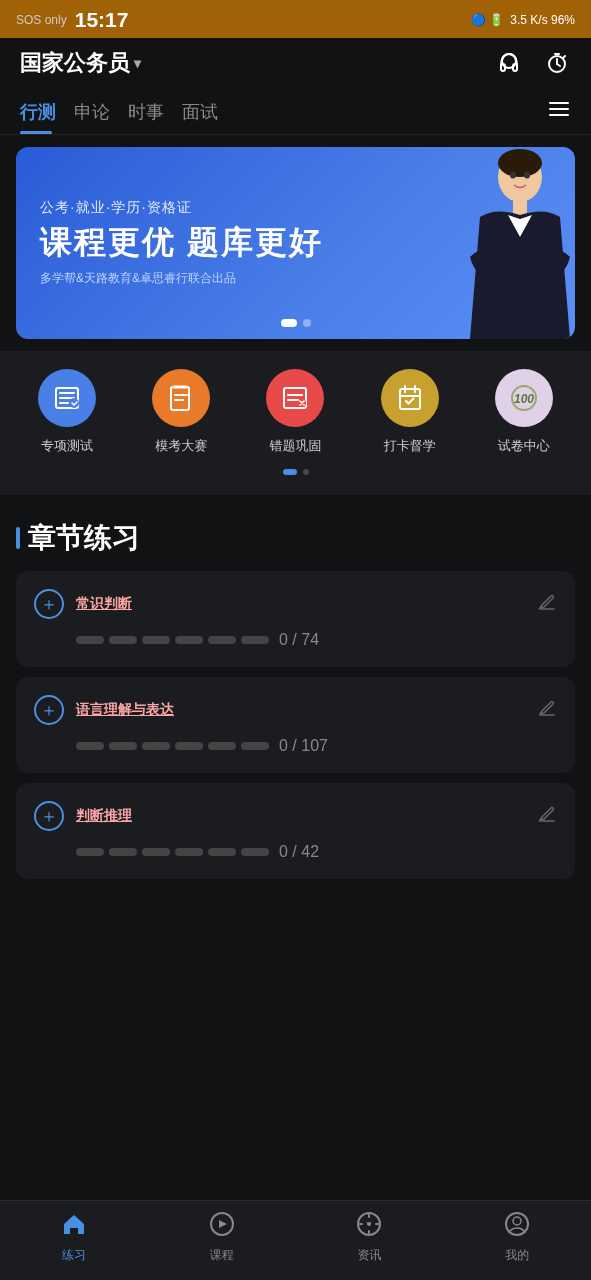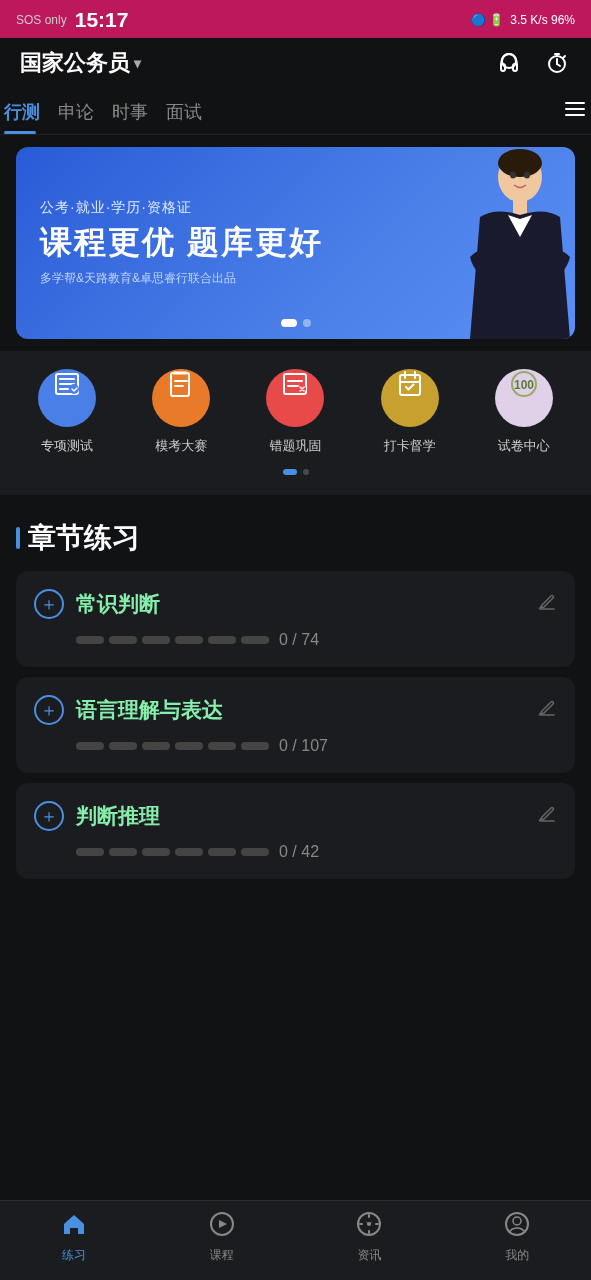--- a/index.html
+++ b/index.html
@@ -8,21 +8,21 @@
       width: 591px;
       min-height: 1280px;
       background: #111214;
       font-family: -apple-system, 'PingFang SC', 'Microsoft YaHei', sans-serif;
       color: #fff;
       overflow-x: hidden;
     }
 
     
     .status-bar {
-      background: #be185d;
+      background: #a16207;
       display: flex;
       justify-content: space-between;
       align-items: center;
       padding: 8px 16px 6px 16px;
       font-size: 13px;
       color: #fff;
     }
     .status-left { font-size: 12px; color: #ccc; display: flex; align-items: center; gap: 4px; }
     .status-time { font-size: 21px; font-weight: 600; color: #fff; margin-left: 4px; }
     .status-right { display: flex; align-items: center; gap: 6px; font-size: 12px; color: #fff; }
@@ -52,21 +52,21 @@
       width: 28px; height: 28px;
       display: flex; align-items: center; justify-content: center;
       font-size: 22px; color: #fff;
     }
 
     
     .nav-tabs {
       background: #111214;
       display: flex;
       align-items: center;
-      padding: 0 4px;
+      padding: 0 20px;
       border-bottom: 1px solid #222;
     }
     .nav-tab {
       font-size: 18px;
       color: #888;
       padding: 10px 18px 10px 0;
       position: relative;
       cursor: pointer;
     }
     .nav-tab.active {
@@ -164,22 +164,23 @@
     .feature-item {
       display: flex;
       flex-direction: column;
       align-items: center;
       gap: 10px;
       cursor: pointer;
     }
     .feature-icon {
       width: 58px; height: 58px;
       border-radius: 50%;
-      display: flex; align-items: flex-start; justify-content: center;
+      display: flex; align-items: center; justify-content: center;
       font-size: 26px;
+      font-style: italic;
     }
     .feature-icon.blue { background: #4a7fe8; }
     .feature-icon.orange { background: #e87a2a; }
     .feature-icon.red { background: #e84a4a; }
     .feature-icon.gold { background: #c8a030; }
     .feature-icon.pink { background: #e0d0e8; }
     .feature-label {
       font-size: 13px;
       color: #ccc;
     }
@@ -231,24 +232,25 @@
       width: 30px; height: 30px;
       border: 2px solid #4a90e2;
       border-radius: 50%;
       display: flex; align-items: center; justify-content: center;
       color: #4a90e2;
       font-size: 18px;
       font-weight: 300;
       flex-shrink: 0;
     }
     .chapter-name {
-      font-size: 21px;
+      font-size: 14px;
       font-weight: 700;
-      color: #86efac;
+      color: #fca5a5;
       flex: 1;
+      text-decoration: underline;
     }
     .chapter-edit-icon {
       color: #555;
       font-size: 18px;
     }
     .chapter-progress-row {
       display: flex;
       align-items: center;
       gap: 10px;
       padding-left: 42px;

